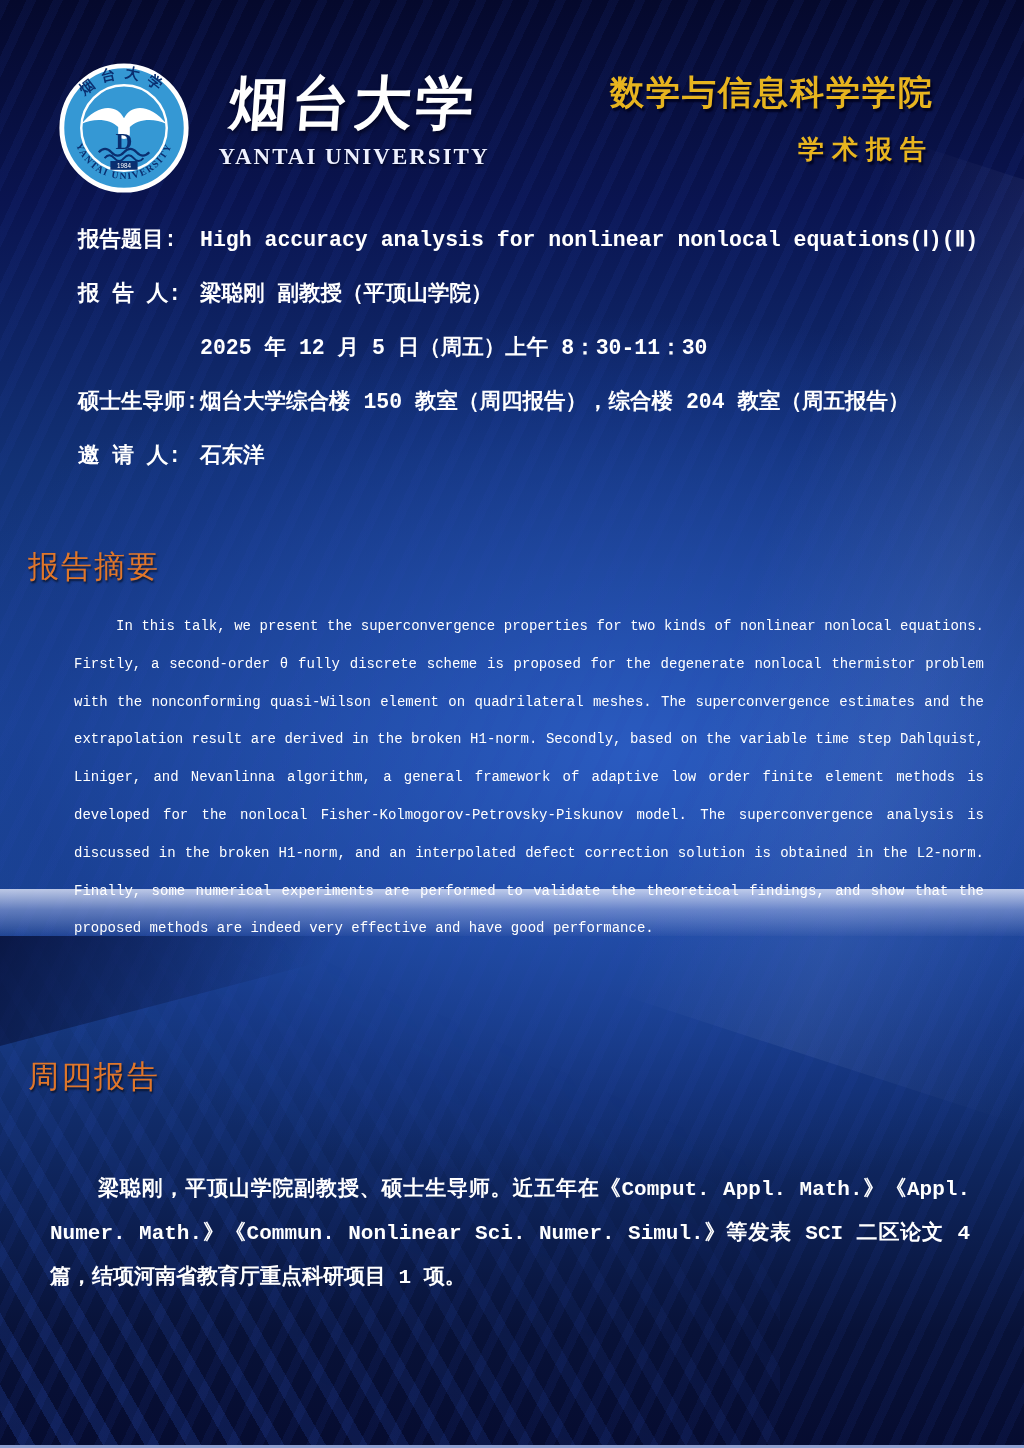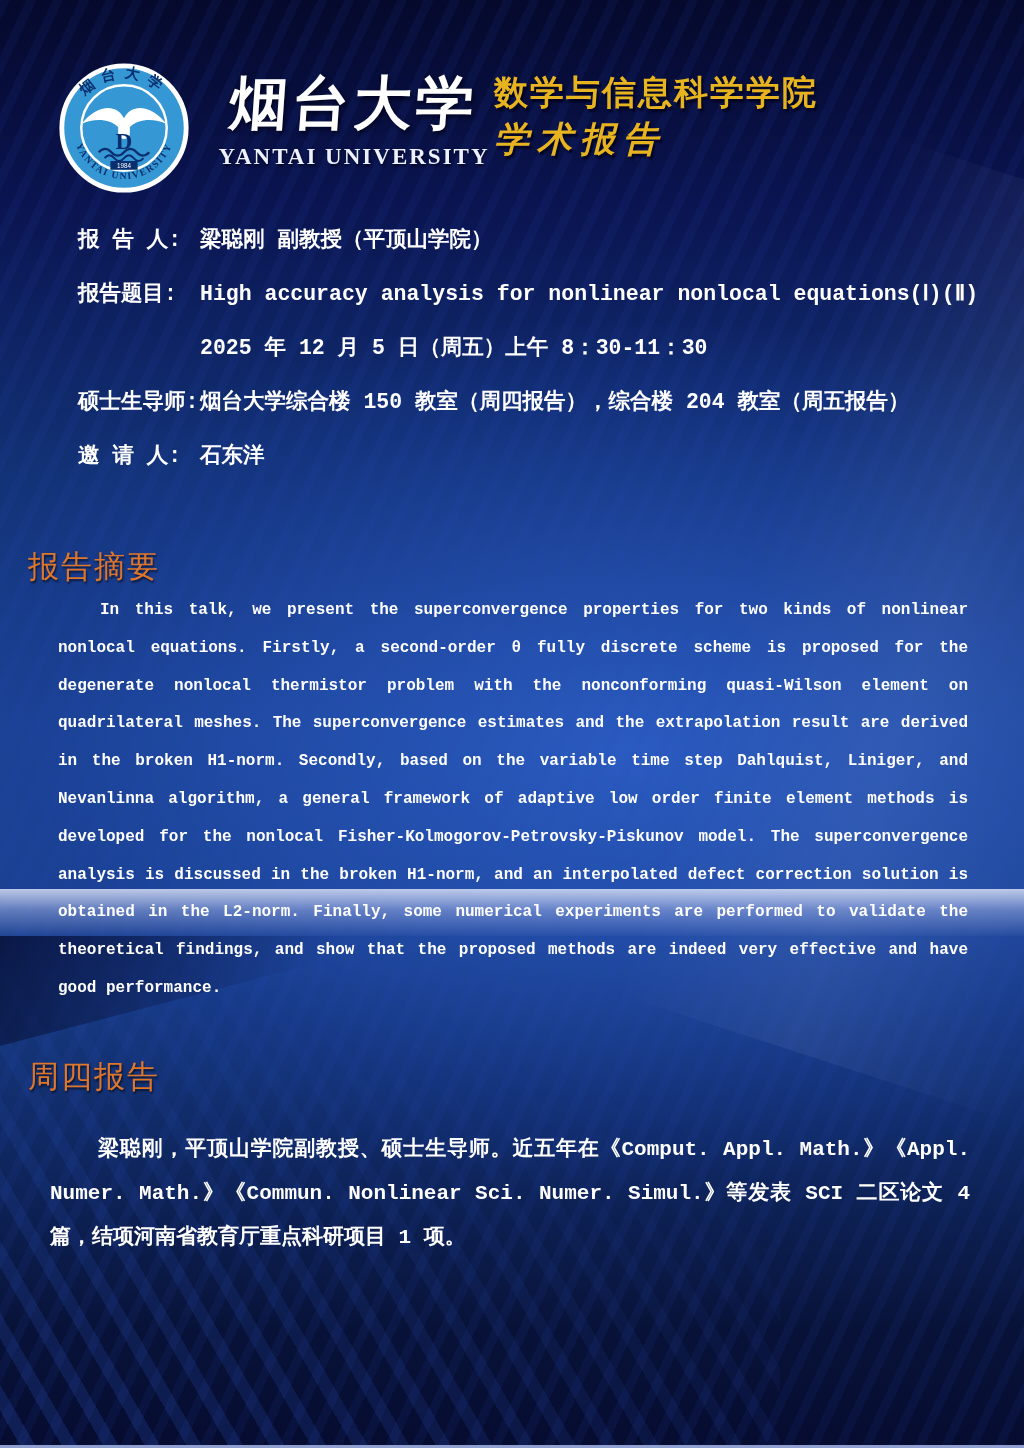--- a/index.html
+++ b/index.html
@@ -38,47 +38,47 @@
   .wordmark{position:absolute;left:148px;top:10px;width:300px;text-align:center;}
   .wordmark-cn{
     font-family:"DejaVu Serif",serif;font-weight:bold;font-size:58px;line-height:70px;
     letter-spacing:4px;color:#fff;text-shadow:2px 3px 4px rgba(0,0,20,.7);
     transform:skewX(-4deg);
   }
   .wordmark-en{
     font-family:"Liberation Serif",serif;font-weight:bold;font-size:23px;letter-spacing:2px;
     color:#eef1ff;margin-top:6px;text-shadow:1px 2px 3px rgba(0,0,20,.7);
   }
-  .college{position:absolute;left:438px;top:12px;width:440px;text-align:left;
+  .college{position:absolute;left:438px;top:12px;width:440px;text-align:right;
     font-family:"Liberation Sans",sans-serif;font-weight:bold;color:#e7b41f;}
   .college-name{font-size:34px;letter-spacing:2px;text-shadow:2px 3px 2px rgba(0,2,30,.9);}
-  .college-sub{font-size:35px;letter-spacing:8px;text-shadow:2px 3px 2px rgba(0,2,30,.9);font-style:italic;}
+  .college-sub{font-size:26px;letter-spacing:8px;margin-top:16px;text-shadow:2px 3px 2px rgba(0,2,30,.9);}
 
   .details{position:absolute;top:228px;left:78px;width:900px;
     font-family:"Liberation Mono","DejaVu Sans Mono",monospace;font-size:21.5px;}
   .detail-row{display:flex;align-items:flex-start;margin-bottom:30px;line-height:24px;}
   .detail-label{flex:0 0 122px;white-space:nowrap;font-weight:bold;}
   .detail-value{margin-left:0px;white-space:nowrap;font-weight:bold;}
 
   .sec{
     position:absolute;left:28px;margin:0;font-family:"Liberation Sans",sans-serif;
     font-size:31px;font-weight:normal;color:#e0762a;letter-spacing:2px;
     text-shadow:1px 2px 2px rgba(0,0,0,.6);
   }
   .abstract-h{top:546px;}
   .bio-h{top:1056px;}
 
   .abstract{
-    position:absolute;top:592px;left:58px;width:910px;margin:0;
+    position:absolute;top:592px;left:58px;width:910px;margin:16px;
     font-family:"Liberation Mono","DejaVu Sans Mono",monospace;
-    font-size:16px;line-height:37.8px;text-align:justify;text-indent:42px;
-    color:#fff;font-weight:bold;
+    font-size:14px;line-height:37.8px;text-align:justify;text-indent:42px;
+    color:#fff;font-weight:normal;
   }
   .bio{
-    position:absolute;top:1128px;left:50px;width:920px;margin:0;
+    position:absolute;top:1168px;left:50px;width:920px;margin:0;
     font-family:"Liberation Mono","DejaVu Sans Mono",monospace;
     font-size:21px;line-height:44px;text-align:justify;text-indent:48px;
     color:#fff;font-weight:bold;
   }
 </style>
 </head>
 <body>
 
 <div class="page">
 
@@ -117,26 +117,26 @@
     </div>
 
     <div class="college">
       <div class="college-name">数学与信息科学学院</div>
       <div class="college-sub">学术报告</div>
     </div>
   </header>
 
   <section class="details">
     <div class="detail-row">
+      <span class="detail-label">报告题目:</span>
+      <span class="detail-value">High accuracy analysis for nonlinear nonlocal equations(Ⅰ)(Ⅱ)</span>
+    </div>
+    <div class="detail-row">
       <span class="detail-label">报 告 人:</span>
       <span class="detail-value">梁聪刚 副教授（平顶山学院）</span>
-    </div>
-    <div class="detail-row">
-      <span class="detail-label">报告题目:</span>
-      <span class="detail-value">High accuracy analysis for nonlinear nonlocal equations(Ⅰ)(Ⅱ)</span>
     </div>
     <div class="detail-row">
       <span class="detail-label"></span>
       <span class="detail-value">2025 年 12 月 5 日（周五）上午 8：30-11：30</span>
     </div>
     <div class="detail-row">
       <span class="detail-label">硕士生导师:</span>
       <span class="detail-value">烟台大学综合楼 150 教室（周四报告），综合楼 204 教室（周五报告）</span>
     </div>
     <div class="detail-row">

